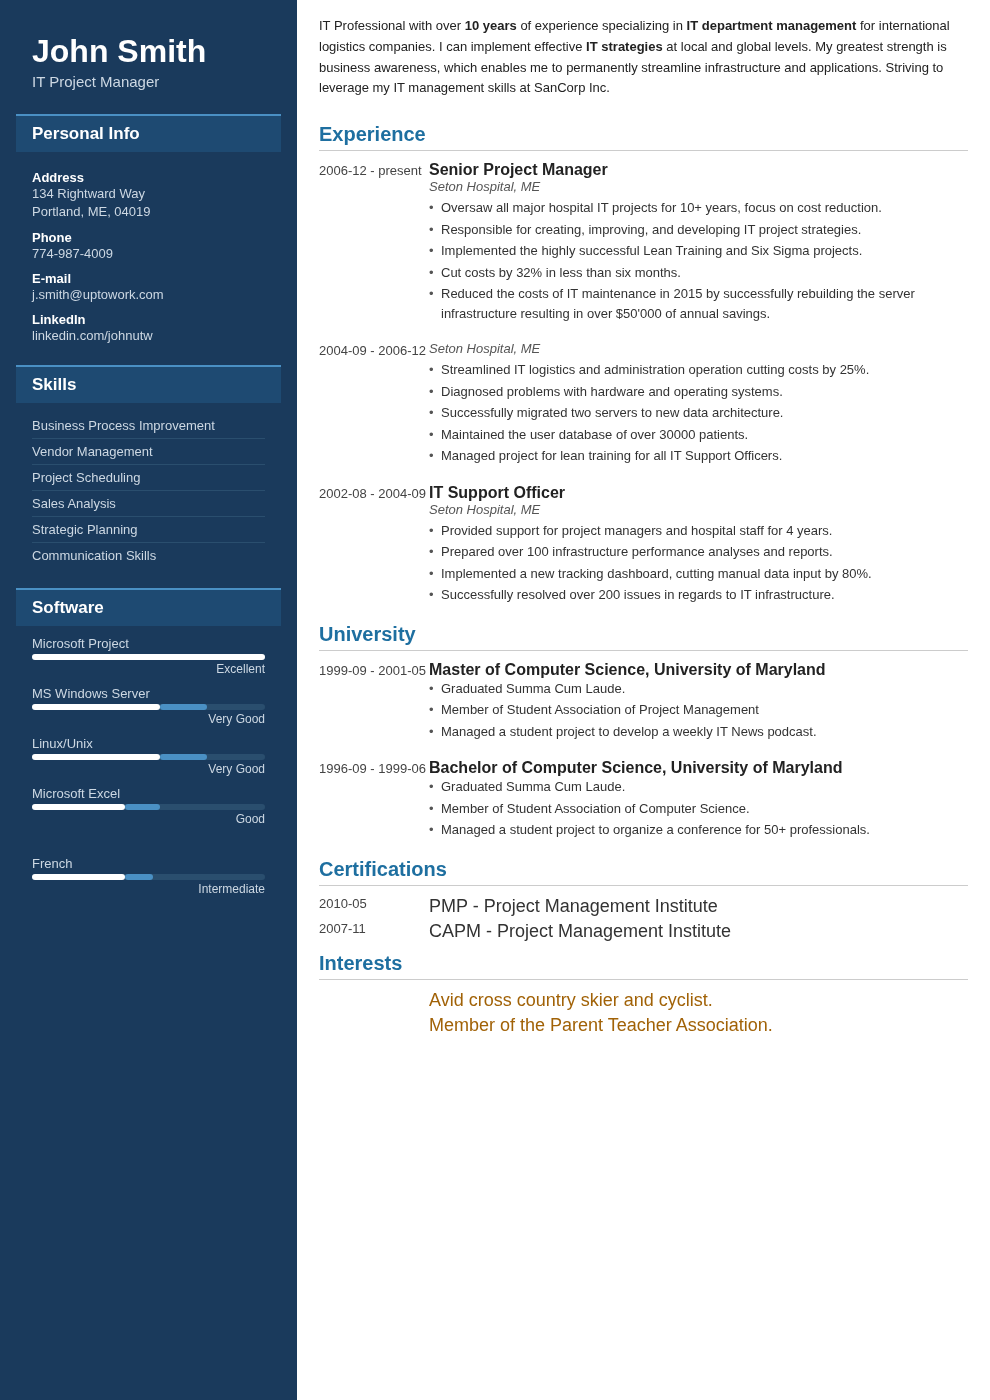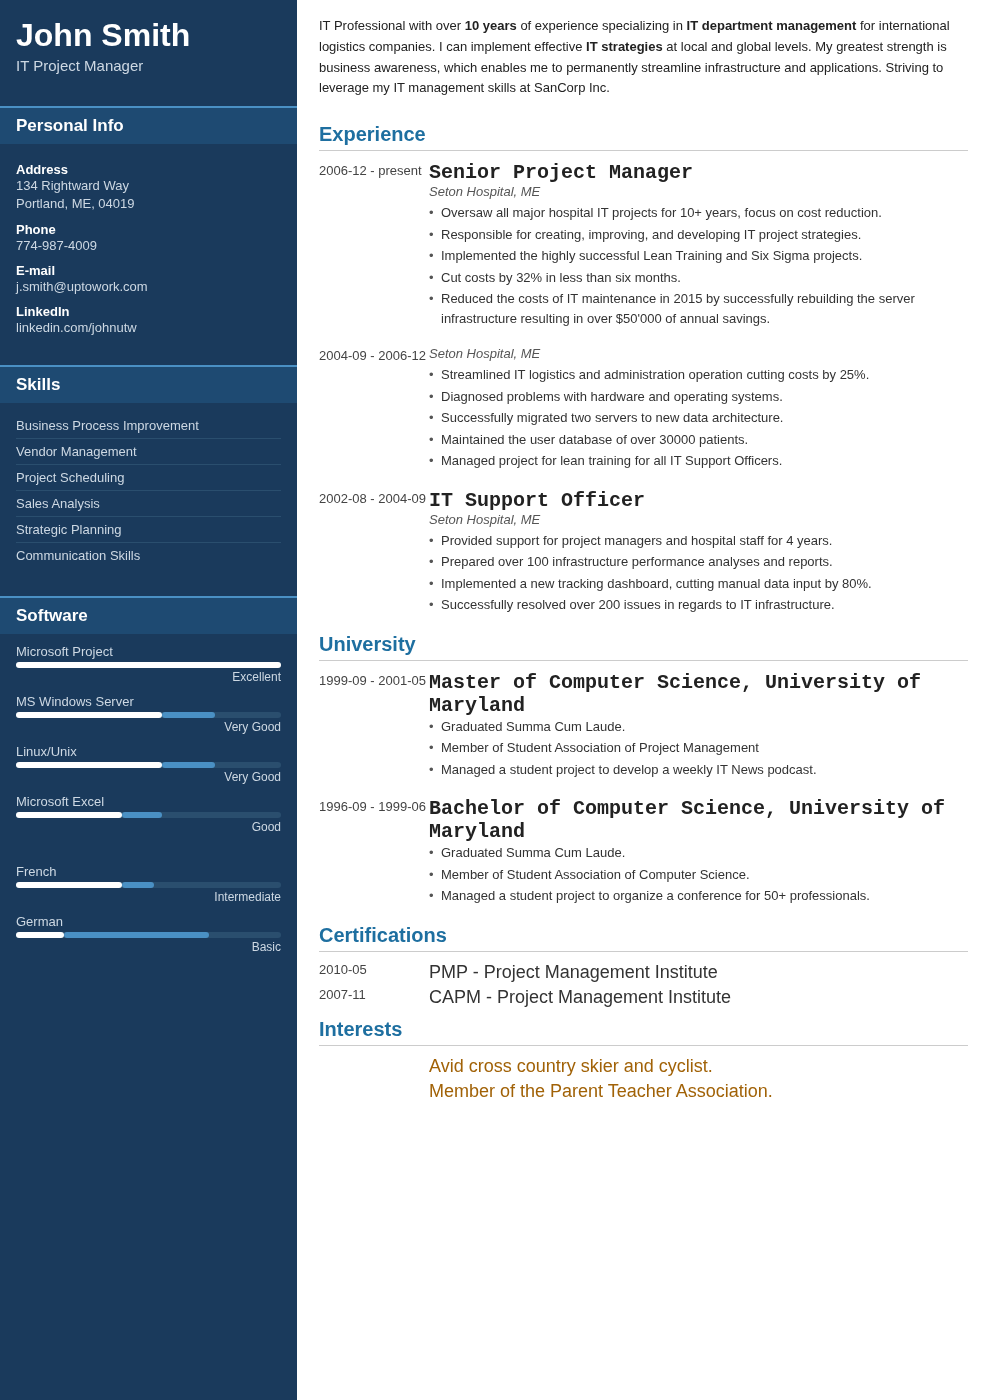--- a/index.html
+++ b/index.html
@@ -4,21 +4,21 @@
   <style>
     * { margin: 0; padding: 0; box-sizing: border-box; }
     body { font-family: Arial, sans-serif; font-size: 13px; color: #222; background: #fff; width: 990px; min-height: 1400px; display: flex; }
 
     
     .sidebar {
       width: 297px;
       min-width: 297px;
       background: #1a3a5c;
       color: #fff;
-      padding: 0;
+      padding: 16px;
       flex-shrink: 0;
     }
     .sidebar-header {
       background: #1a3a5c;
       padding: 18px 16px 14px 16px;
     }
     .sidebar-header .name {
       font-size: 32px;
       font-weight: 900;
       color: #fff;
@@ -29,21 +29,21 @@
       color: #cdd8e3;
       margin-top: 4px;
     }
 
     .sidebar-section-title {
       background: #1e4a72;
       color: #fff;
       font-size: 17px;
       font-weight: 700;
       padding: 8px 16px;
-      margin-top: 18px;
+      margin-top: 10px;
       border-top: 2px solid #4a90c4;
     }
 
     .sidebar-content {
       padding: 10px 16px;
     }
 
     .info-label {
       font-weight: 700;
       color: #fff;
@@ -143,24 +143,23 @@
       max-width: 110px;
       font-size: 13px;
       color: #444;
       padding-top: 1px;
       line-height: 1.4;
     }
     .entry-body {
       flex: 1;
     }
     .entry-job-title {
-      font-size: 20px;
+      font-size: 16px;
       font-weight: 700;
       color: #222;
-      font-family: Liberation Mono, monospace;
     }
     .entry-company {
       font-style: italic;
       color: #555;
       font-size: 13px;
       margin-bottom: 4px;
     }
     .entry-bullets {
       list-style: none;
       padding: 0;
@@ -274,28 +273,20 @@
 
   <div class="sidebar-content" id="languages-list">
       <div class="lang-item">
         <div class="lang-name">French</div>
         <div class="bar-container">
           <div class="bar-fill" style="width: 40%;"></div>
           <div class="bar-accent" style="left: 40%; width: 12%;"></div>
         </div>
         <div class="bar-label">Intermediate</div>
       </div>
-      <div class="lang-item">
-        <div class="lang-name">German</div>
-        <div class="bar-container">
-          <div class="bar-fill" style="width: 18%;"></div>
-          <div class="bar-accent" style="left: 18%; width: 55%;"></div>
-        </div>
-        <div class="bar-label">Basic</div>
-      </div>
     </div>
 
 </div>
 
 <div class="main">
 
   <div class="summary" id="summary-text">
       <p>IT Professional with over <strong>10 years</strong> of experience specializing in <strong>IT department management</strong> for international logistics companies. I can implement effective <strong>IT strategies</strong> at local and global levels. My greatest strength is business awareness, which enables me to permanently streamline infrastructure and applications. Striving to leverage my IT management skills at SanCorp Inc.</p>
     </div>
 

